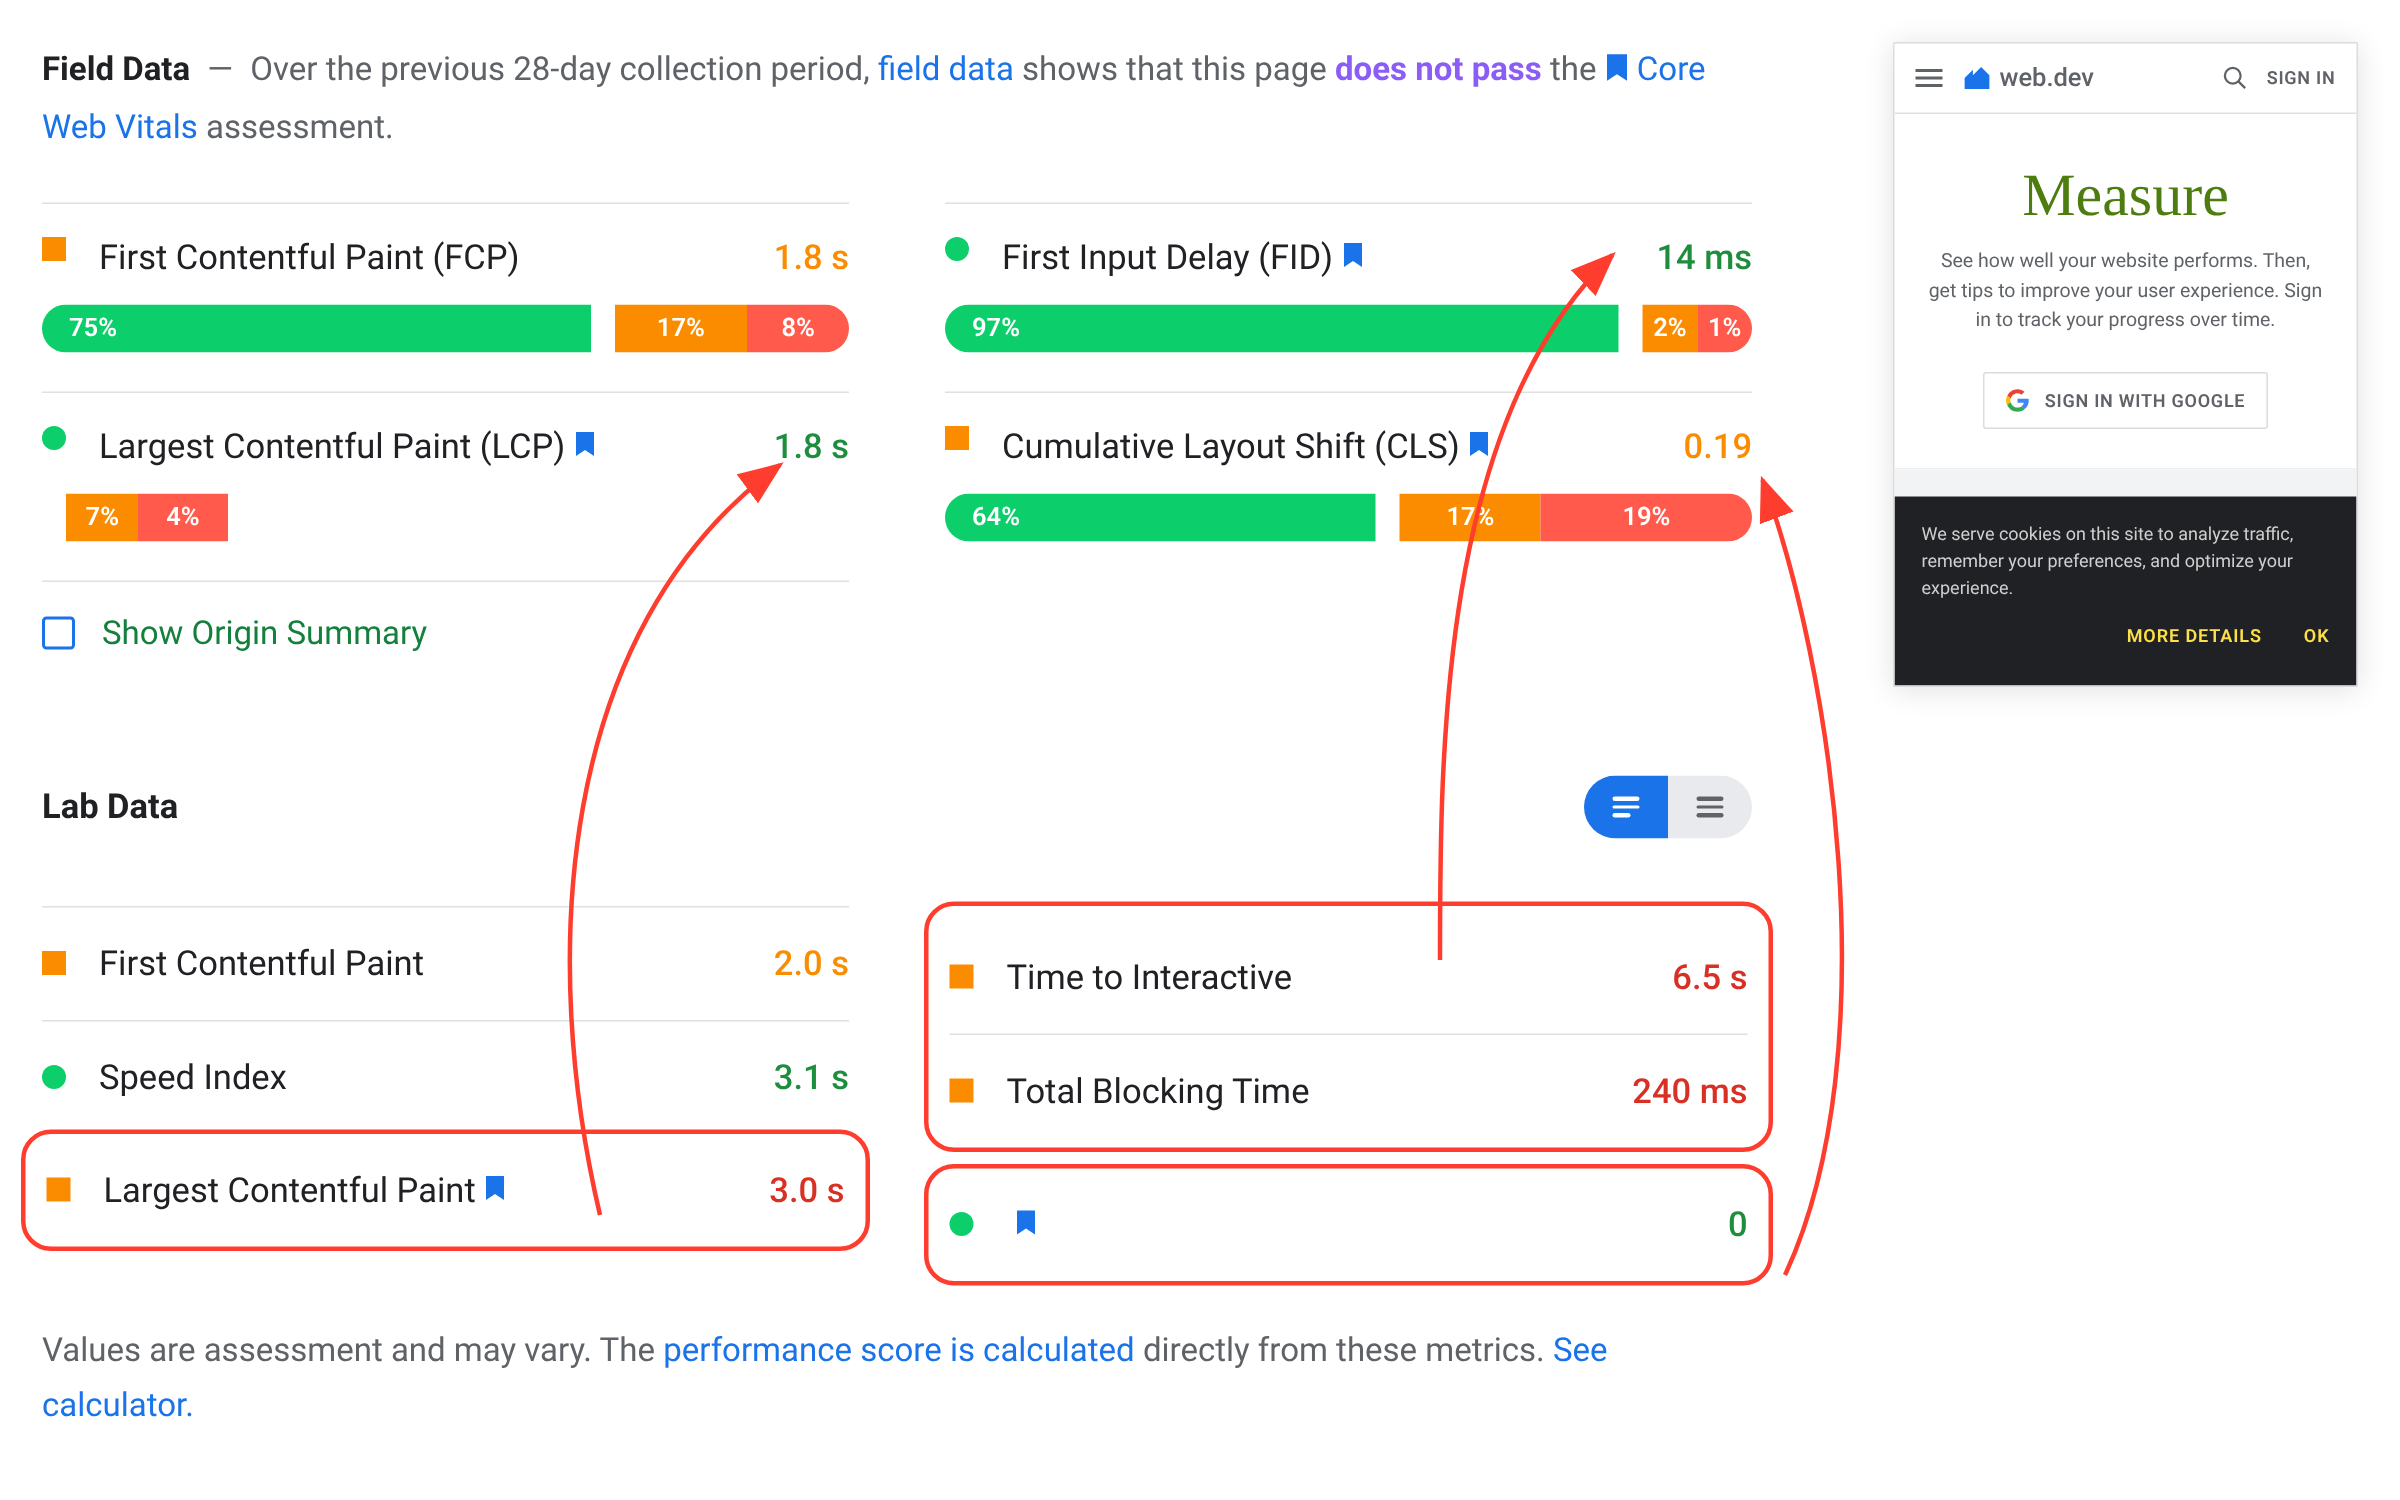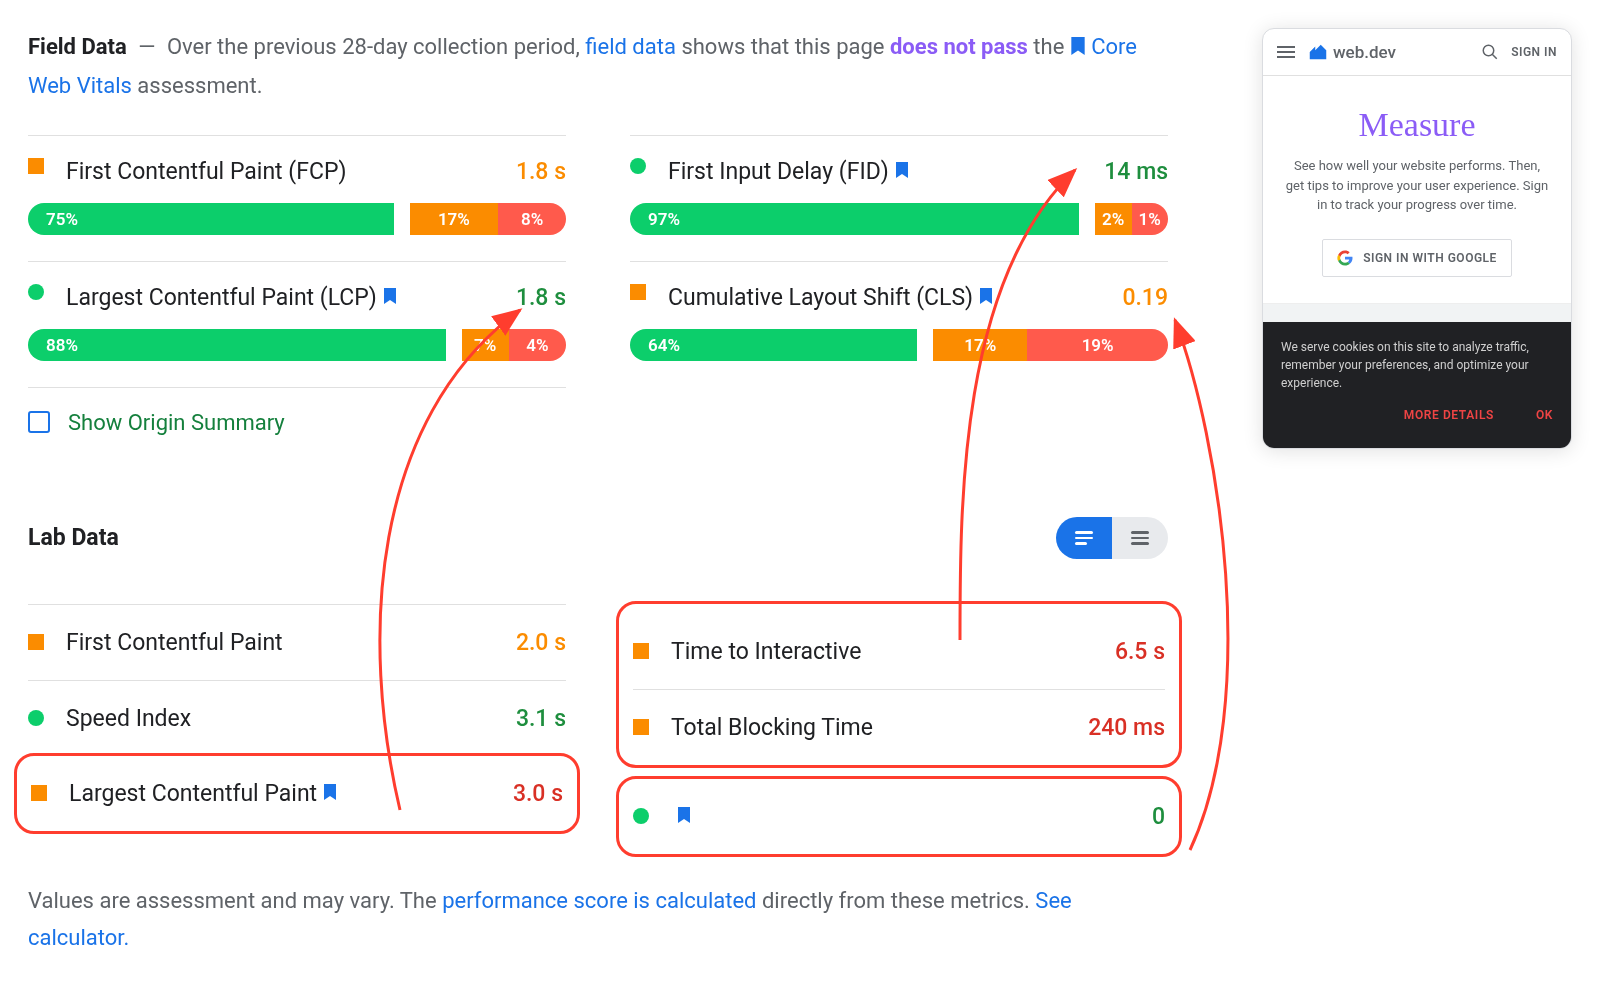--- a/index.html
+++ b/index.html
@@ -129,59 +129,59 @@
   }
   .footnote .link { color: #1a73e8; }
 
   
   .phone {
     position: absolute;
     right: 28px;
     top: 28px;
     width: 310px;
     border: 1px solid #dadce0;
-    border-radius: 12px;
+    border-radius: 1px;
     box-shadow: 0 2px 20px rgba(0,0,0,0.12);
     overflow: hidden;
     background: #fff;
   }
   .phone-header {
     display: flex; align-items: center; gap: 12px;
     padding: 12px 14px;
     border-bottom: 1px solid #e0e0e0;
   }
   .hamburger { display: flex; flex-direction: column; gap: 3px; }
   .hamburger span { width: 18px; height: 2px; background: #5f6368; }
   .phone-logo { display: flex; align-items: center; gap: 4px; }
   .phone-brand { color: #5f6368; font-size: 17px; font-weight: 500; }
   .phone-header .spacer { flex: 1; }
   .search-ico svg { display: block; }
   .signin-top { font-size: 12px; font-weight: 600; letter-spacing: .5px; color: #5f6368; }
   .phone-body { padding: 30px 22px 26px; text-align: center; border-bottom: 1px solid #eee;}
-  .phone-h1 { font-size: 34px; font-weight: 400; color: #8b5cf6; font-family: Georgia, 'Times New Roman', serif; margin-bottom: 12px;}
+  .phone-h1 { font-size: 40px; font-weight: 400; color: #4d7c0f; font-family: Georgia, 'Times New Roman', serif; margin-bottom: 12px;}
   .phone-desc { font-size: 13px; color: #5f6368; line-height: 1.5; margin-bottom: 24px; }
   .g-btn {
     display: inline-flex; align-items: center; gap: 10px;
     border: 1px solid #dadce0; padding: 10px 14px;
     font-size: 12px; font-weight: 600; letter-spacing: .5px; color: #5f6368;
     border-radius: 2px;
     background: #fff;
   }
   .g-logo {
     width: 16px; height: 16px; position: relative;
   }
   .phone-gap { height: 18px; background: #f1f3f4; }
   .phone-cookie {
     background: #202124; color: #cfcfcf;
     padding: 16px 18px 24px; font-size: 12px; line-height: 1.5;
   }
   .cookie-actions {
-    display: flex; justify-content: flex-end; gap: 42px;
+    display: flex; justify-content: flex-end; gap: 28px;
     margin-top: 14px;
-    color: #ef4444; font-size: 12px; font-weight: 600; letter-spacing: .6px;
+    color: #fde047; font-size: 12px; font-weight: 600; letter-spacing: .6px;
   }
 
   
   .arrows {
     position: absolute; left: 0; top: 0; pointer-events: none;
   }
 </style>
 </head>
 <body>
 
@@ -241,21 +241,20 @@
         <span class="status-circle"></span>
         <span class="metric-name">Largest Contentful Paint (LCP)</span>
         <span class="bookmark-icon" style="margin-left:6px">
           <svg width="14" height="18" viewBox="0 0 14 18">
               <path d="M1 1 h12 v16 l-6-4 -6 4 z" fill="#1a73e8"></path>
             </svg>
         </span>
         <span class="metric-value val-green">1.8 s</span>
       </div>
       <div class="bar">
-        <div class="seg seg-g" style="width:80%">88%</div>
         <div class="seg seg-o" style="width:9%">7%</div>
         <div class="seg seg-r" style="width:11%">4%</div>
       </div>
     </div>
 
     <div class="metric">
       <div class="metric-head">
         <span class="status-square"></span>
         <span class="metric-name">Cumulative Layout Shift (CLS)</span>
         <span class="bookmark-icon" style="margin-left:6px">

